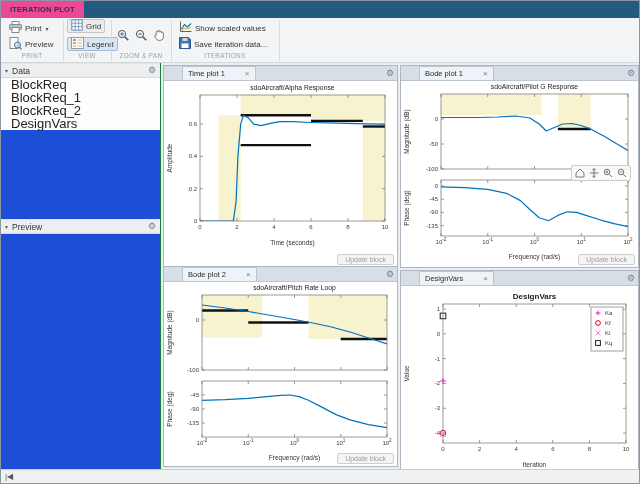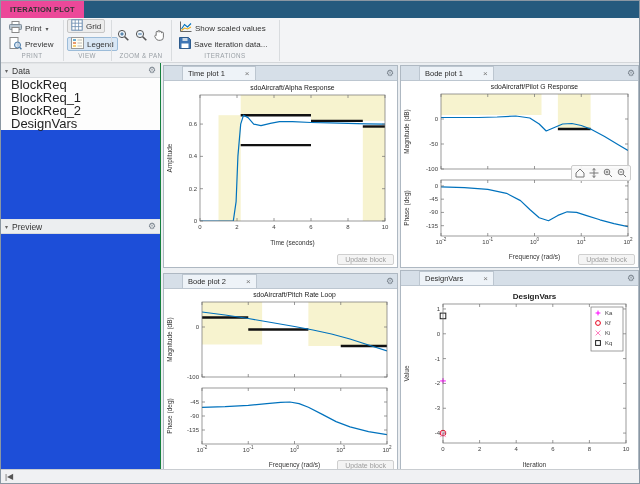--- a/index.html
+++ b/index.html
@@ -345,21 +345,21 @@
               <circle cx="4" cy="4" r="2.8" fill="none" stroke="#777"></circle>
               <line x1="6.2" y1="6.2" x2="9" y2="9" stroke="#777"></line>
               <line x1="2.6" y1="4" x2="5.4" y2="4" stroke="#777"></line>
             </svg>
           </span>
       </div>
       <button class="updatebtn">Update block</button>
     </div>
   </div>
 
-  <div class="panel" style="left:162px;top:272px;width:235px;height:201px">
+  <div class="panel" style="left:162px;top:265px;width:235px;height:201px">
     <div class="phead">
       <div class="ptab">
         <span>Bode plot 2</span>
         <span class="x">×</span>
       </div>
       <span class="sp"></span>
       <span class="gear">⚙</span>
     </div>
     <div class="pbody">
       <svg width="233" height="92">

